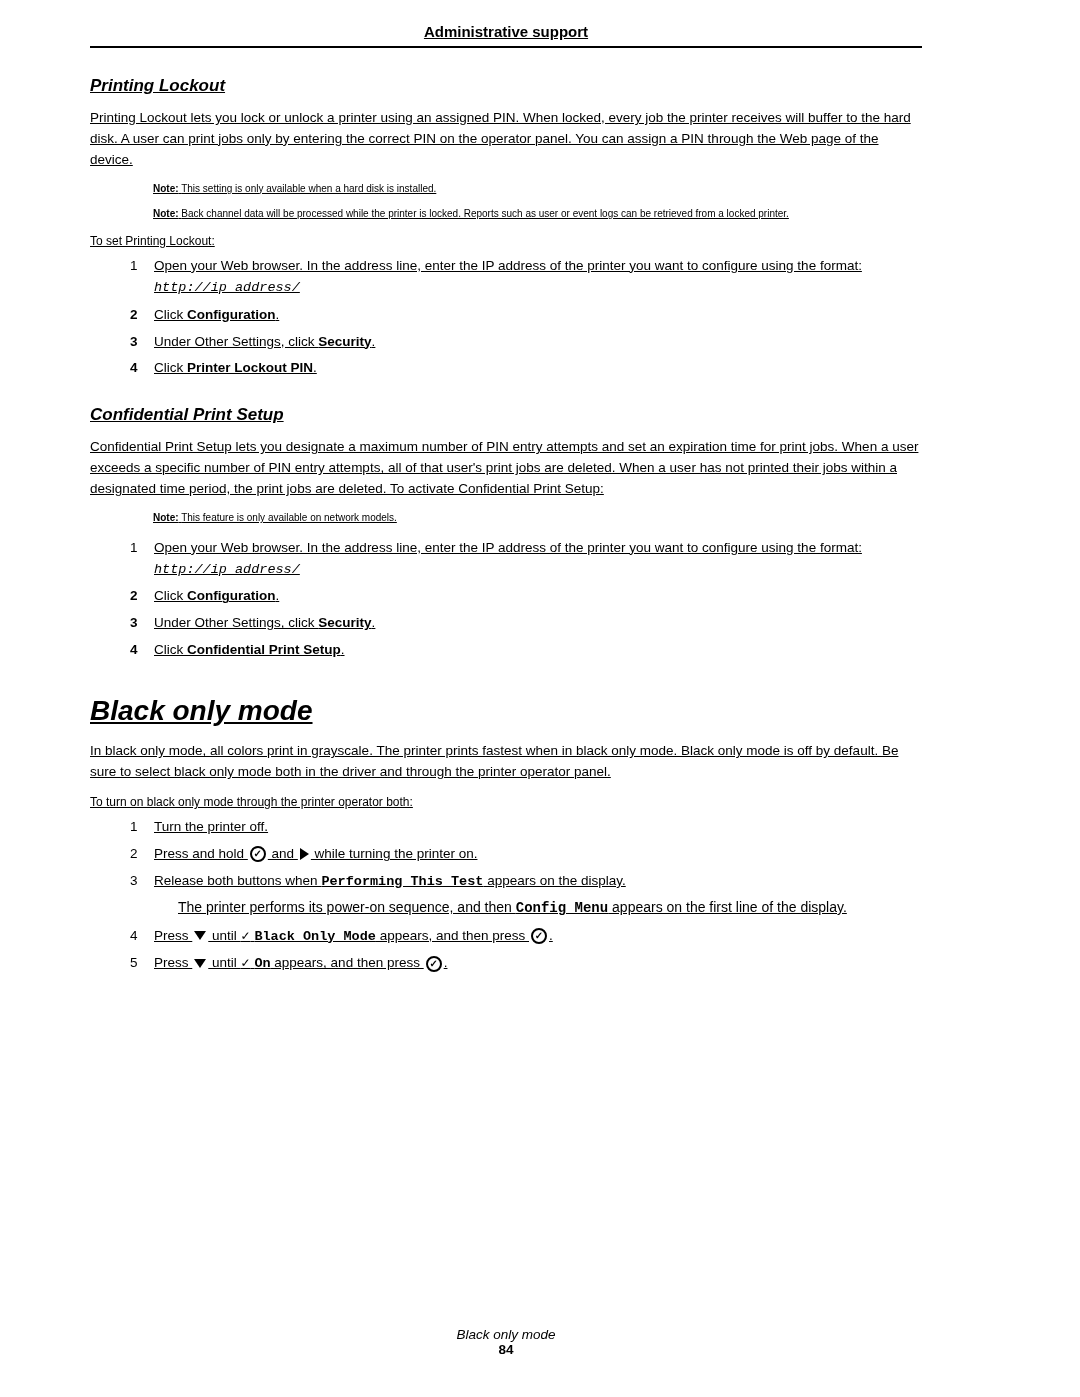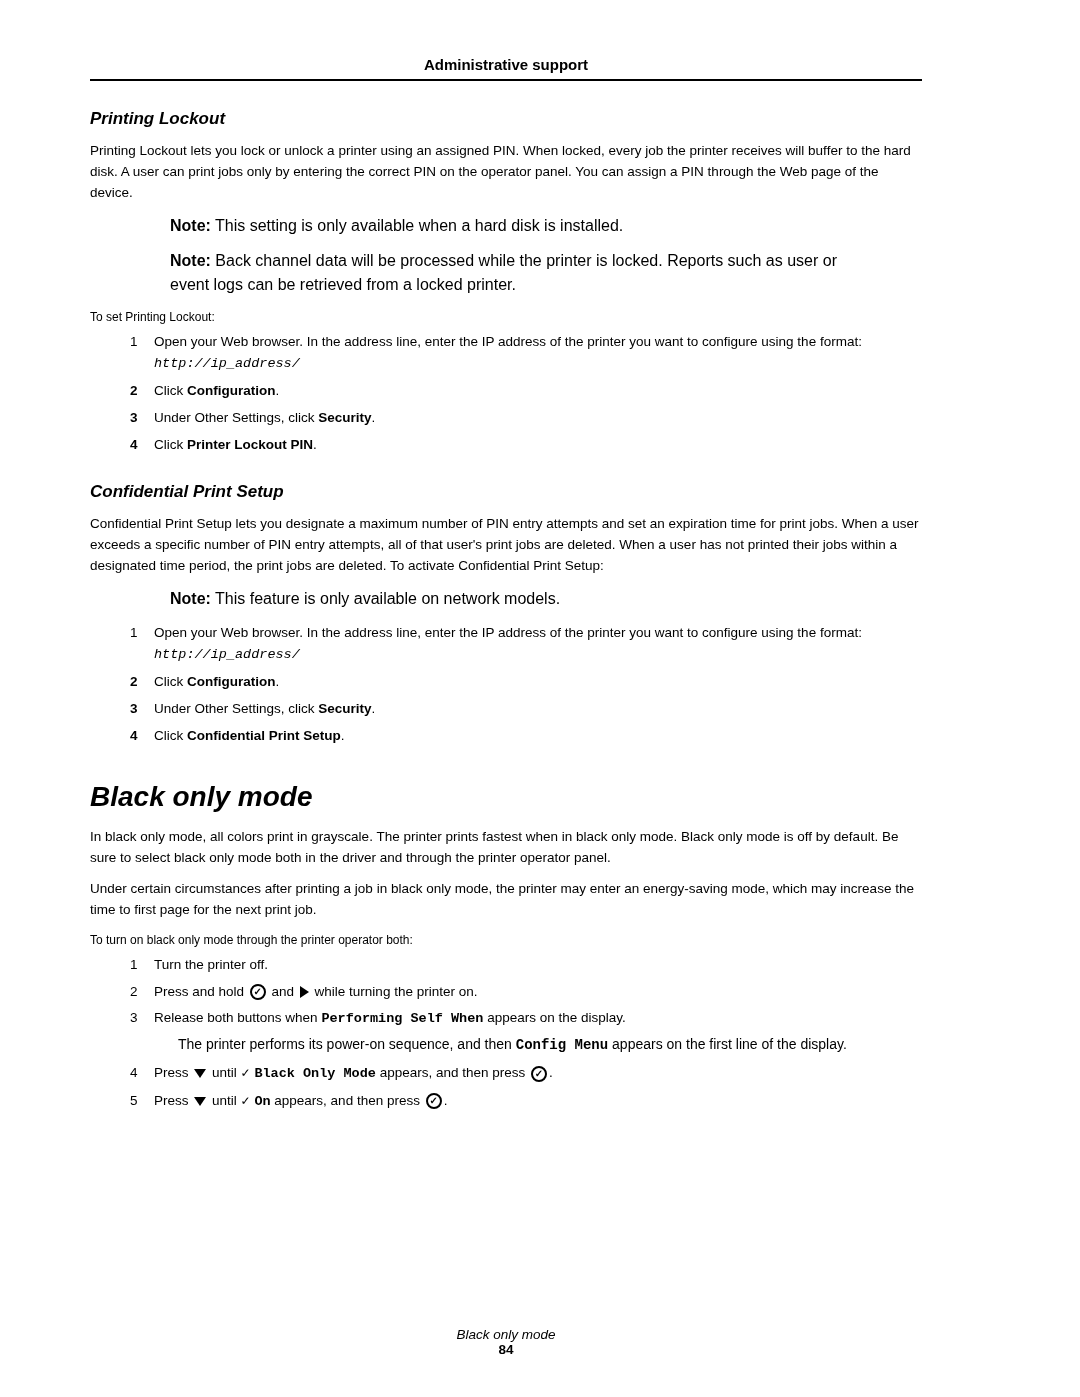--- a/index.html
+++ b/index.html
@@ -13,22 +13,23 @@
       font-family: Arial, Helvetica, sans-serif;
       font-size: 14px;
       color: #000000;
       width: 1080px;
       min-height: 1397px;
     }
 
     .page {
       width: 1012px;
       min-height: 1397px;
-      padding: 56px 90px 60px 90px;
+      padding: 23px 90px 60px 90px;
       position: relative;
+      text-decoration: underline;
     }
 
     .page-header {
       text-align: center;
       margin-bottom: 28px;
     }
 
     .page-header-title {
       font-size: 15px;
       font-weight: bold;
@@ -56,22 +57,22 @@
       margin-bottom: 14px;
     }
 
     .body-text {
       font-size: 13.5px;
       line-height: 1.55;
       margin-bottom: 10px;
     }
 
     .note-block {
-      margin: 10px 80px 10px 80px;
-      font-size: 16px;
+      margin: 10px 80px 10px 63px;
+      font-size: 10px;
       line-height: 1.55;
     }
 
     .note-block .note-label {
       font-weight: bold;
     }
 
     .to-set-label {
       font-size: 12px;
       margin: 12px 0 8px 0;
@@ -253,32 +254,31 @@
       <li class="bold-step">
         <span>Click <span class="bold">Confidential Print Setup</span>.</span>
       </li>
     </ol>
   </div>
 
   <div class="big-section-divider" style="margin-top:34px;">
     <div class="big-section-title">Black only mode</div>
 
     <p class="body-text">In black only mode, all colors print in grayscale. The printer prints fastest when in black only mode. Black only mode is off by default. Be sure to select black only mode both in the driver and through the printer operator panel.</p>
-    <p class="body-text">Under certain circumstances after printing a job in black only mode, the printer may enter an energy-saving mode, which may increase the time to first page for the next print job.</p>
     <p class="to-set-label">To turn on black only mode through the printer operator both:</p>
 
     <ol class="steps">
       <li>
         <span>Turn the printer off.</span>
       </li>
       <li>
         <span>Press and hold <span class="icon-circle-check">✓</span> and <span class="icon-right-arrow"></span> while turning the printer on.</span>
       </li>
       <li>
-        <span>Release both buttons when <span class="monospace">Performing Self When</span> appears on the display.</span>
+        <span>Release both buttons when <span class="monospace">Performing This Test</span> appears on the display.</span>
         <div class="step-sub">
           The printer performs its power-on sequence, and then <span class="monospace">Config Menu</span> appears on the first line of the display.
         </div>
       </li>
       <li>
         <span>Press <span class="icon-down-arrow"></span> until <span style="font-size:12px;vertical-align:middle;">✓</span> <span class="monospace">Black Only Mode</span> appears, and then press <span class="icon-circle-check">✓</span>.</span>
       </li>
       <li>
         <span>Press <span class="icon-down-arrow"></span> until <span style="font-size:12px;vertical-align:middle;">✓</span> <span class="monospace">On</span> appears, and then press <span class="icon-circle-check">✓</span>.</span>
       </li>

